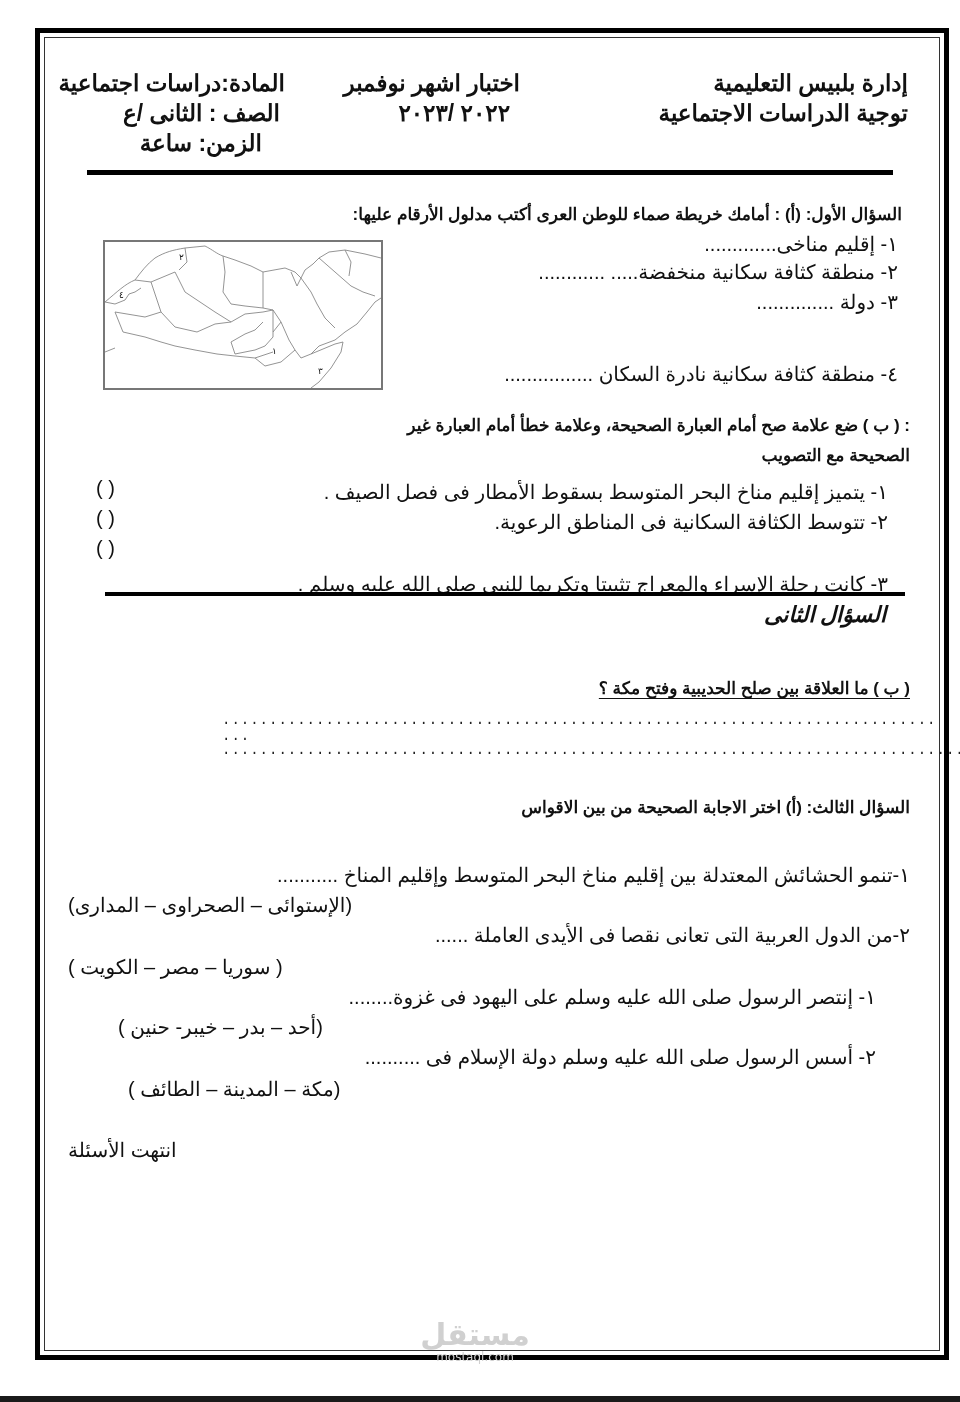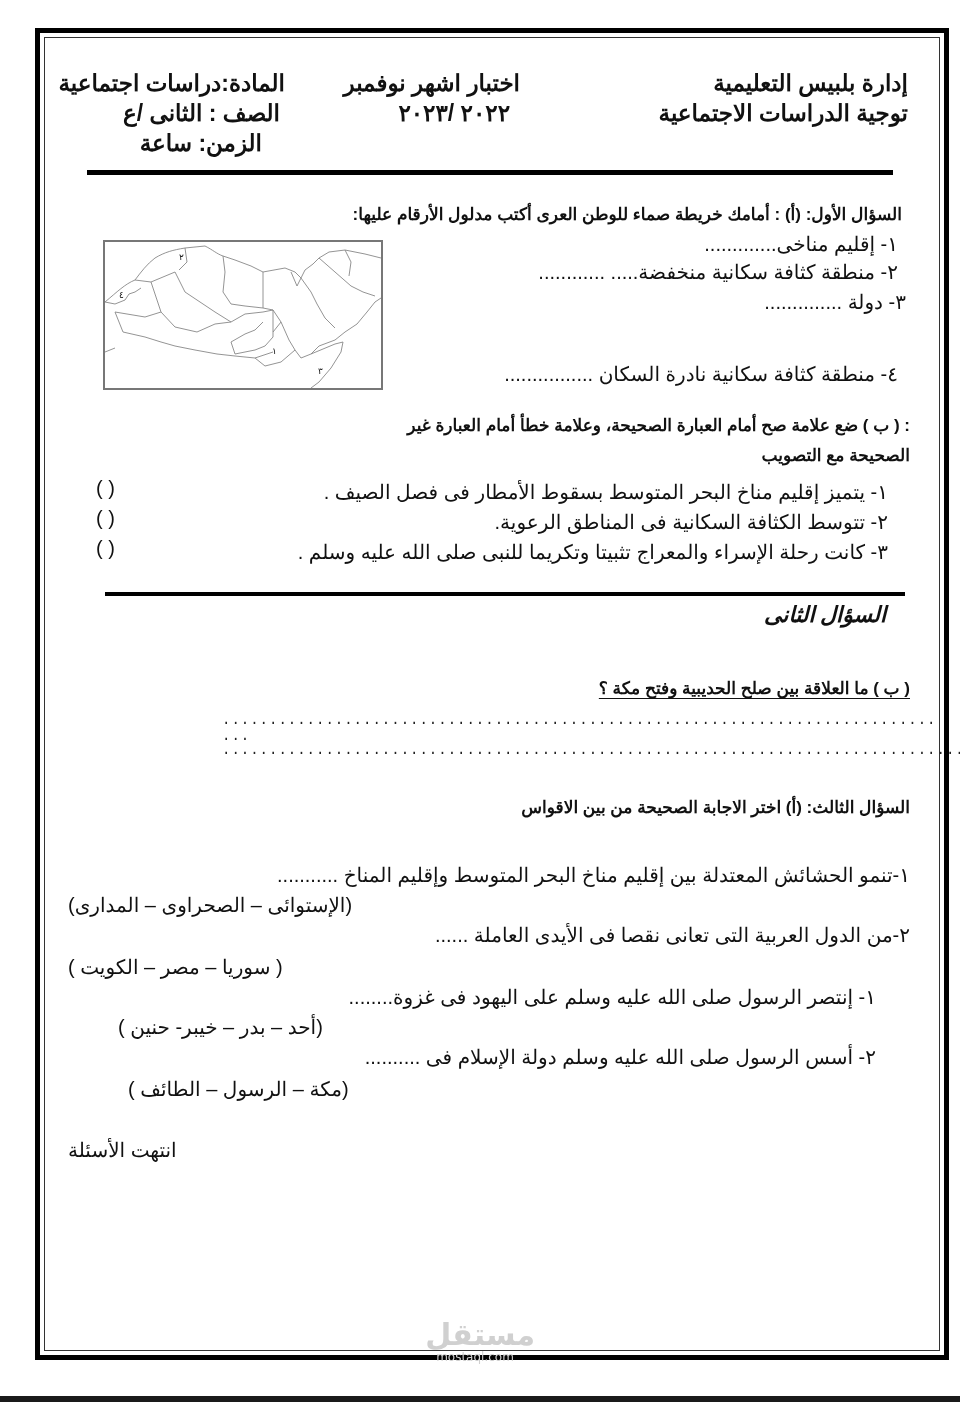--- a/index.html
+++ b/index.html
@@ -26,21 +26,21 @@
   }
   .map svg { width: 100%; height: 100%; display: block; }
   .paren { position: absolute; font-size: 20px; font-family: "Liberation Sans", sans-serif; }
   .q2title { font-size: 22px; font-weight: bold; font-style: italic; font-family: "Liberation Serif", serif; }
   .underline { text-decoration: underline; text-underline-offset: 4px; }
   .dots { position: absolute; font-size: 14px; letter-spacing: 1px; color: #222; font-family: "Liberation Mono", monospace; }
   .watermark {
     position: absolute; left: 415px; top: 1320px; width: 120px; text-align: center; color: #d0d0d0;
     font-family: "DejaVu Sans", sans-serif;
   }
-  .watermark .ar { font-size: 30px; font-weight: bold; direction: rtl; line-height: 30px; text-align: right; }
+  .watermark .ar { font-size: 30px; font-weight: bold; direction: rtl; line-height: 30px; }
   .watermark .lat { font-size: 12px; line-height: 14px; }
   .bottom-bar { position: absolute; left: 0; top: 1396px; width: 960px; height: 6px; background: #1a1a1a; }
 </style>
 </head>
 <body>
 
 <div class="frame">
   <div class="frame-inner"></div>
 </div>
 
@@ -50,21 +50,21 @@
 <div class="abs hdr" style="right:450px; top:100px; direction:ltr;">٢٠٢٢ /٢٠٢٣</div>
 <div class="abs hdr" style="right:675px; top:70px;">المادة:دراسات اجتماعية</div>
 <div class="abs hdr" style="right:680px; top:100px;">الصف : الثانى /ع</div>
 <div class="abs hdr" style="right:698px; top:130px;">الزمن:  ساعة</div>
 
 <div class="rule" style="left:87px; top:170px; width:806px; height:5px;"></div>
 
 <div class="abs q" style="right:58px; top:204px;">السؤال الأول: (أ) : أمامك خريطة صماء للوطن العرى أكتب مدلول الأرقام عليها:</div>
 <div class="abs item" style="right:62px; top:232px;">١- إقليم مناخى.............</div>
 <div class="abs item" style="right:62px; top:260px;">٢-  منطقة كثافة سكانية منخفضة..... ............</div>
-<div class="abs item" style="right:54px; top:290px;">٣- دولة    ..............</div>
+<div class="abs item" style="right:62px; top:290px;">٣- دولة    ..............</div>
 <div class="abs item" style="right:62px; top:320px;margin-top:42px;">٤- منطقة كثافة سكانية نادرة السكان ................</div>
 
 <div class="map">
   <svg viewBox="0 0 276 146" preserveAspectRatio="none">
     <g fill="none" stroke="#888" stroke-width="0.9">
       <path d="M0,60 C12,50 20,42 30,38 C36,30 42,22 50,16 C60,10 68,8 80,6 L100,4 C108,8 112,12 118,14"></path>
       <path d="M30,38 L46,40 L70,30 L80,50 L95,60 L110,70 L126,80 L140,72 L158,70 L168,68"></path>
       <path d="M0,60 L10,62 L20,58 L24,52 L30,50 L36,46"></path>
       <path d="M46,40 L56,70 L70,85 L92,90 L110,82 L126,80"></path>
       <path d="M10,70 L40,75 L56,70"></path>
@@ -87,41 +87,41 @@
     <text x="14" y="56" font-size="9" fill="#111" font-family="DejaVu Sans, sans-serif">٤</text>
     <text x="167" y="112" font-size="9" fill="#111" font-family="DejaVu Sans, sans-serif">١</text>
     <text x="213" y="132" font-size="9" fill="#111" font-family="DejaVu Sans, sans-serif">٣</text>
   </svg>
 </div>
 
 <div class="abs q" style="right:50px; top:415px;margin-left:32px;">: ( ب ) ضع علامة صح أمام العبارة الصحيحة، وعلامة خطأ أمام العبارة غير</div>
 <div class="abs q" style="right:50px; top:445px;">الصحيحة مع التصويب</div>
 <div class="abs item" style="right:72px; top:480px;">١- يتميز إقليم مناخ البحر المتوسط بسقوط الأمطار  فى فصل الصيف .</div>
 <div class="abs item" style="right:72px; top:510px;">٢- تتوسط الكثافة السكانية فى المناطق الرعوية.</div>
-<div class="abs item" style="right:72px; top:540px;">٣- كانت رحلة الإسراء والمعراج تثبيتا وتكريما للنبى صلى الله عليه وسلم .</div>
+<div class="abs item" style="right:72px; top:572px;">٣- كانت رحلة الإسراء والمعراج تثبيتا وتكريما للنبى صلى الله عليه وسلم .</div>
 <div class="paren" style="left:96px; top:477px;">(      )</div>
 <div class="paren" style="left:96px; top:507px;">(      )</div>
 <div class="paren" style="left:96px; top:537px;">(      )</div>
 
 <div class="rule" style="left:105px; top:592px; width:800px; height:4px;"></div>
 
 <div class="abs q2title" style="right:74px; top:602px;">السؤال الثانى</div>
 <div class="abs q underline" style="right:50px; top:678px;">( ب  ) ما العلاقة بين صلح الحديبية وفتح مكة ؟</div>
 <div class="dots" style="left:222px; top:712px;">............................................................................  ...</div>
 <div class="dots" style="left:222px; top:742px;">................................................................................</div>
 
 <div class="abs q" style="right:50px; top:797px;">السؤال الثالث: (أ) اختر الاجابة الصحيحة من بين الاقواس</div>
 <div class="abs item" style="right:50px; top:863px;">١-تنمو الحشائش المعتدلة بين إقليم مناخ البحر المتوسط وإقليم المناخ  ...........</div>
 <div class="abs item" style="left:68px; top:893px;">(الإستوائى   – الصحراوى – المدارى)</div>
 <div class="abs item" style="right:50px; top:923px;">٢-من الدول العربية التى تعانى نقصا فى الأيدى العاملة ......</div>
 <div class="abs item" style="left:68px; top:955px;">( سوريا – مصر – الكويت  )</div>
 <div class="abs item" style="right:84px; top:985px;">١- إنتصر الرسول صلى الله عليه وسلم على اليهود فى غزوة........</div>
 <div class="abs item" style="left:118px; top:1015px;">(أحد – بدر  – خيبر- حنين )</div>
 <div class="abs item" style="right:84px; top:1045px;">٢- أسس الرسول صلى الله عليه وسلم دولة الإسلام فى ..........</div>
-<div class="abs item" style="left:128px; top:1077px;">(مكة – الرسول – الطائف )</div>
+<div class="abs item" style="left:128px; top:1077px;">(مكة – المدينة – الطائف )</div>
 
 <div class="abs item" style="left:68px; top:1138px;">انتهت الأسئلة</div>
 
 <div class="watermark">
   <div class="ar">مستقل</div>
   <div class="lat">mostaql.com</div>
 </div>
 
 <div class="bottom-bar"></div>
 

